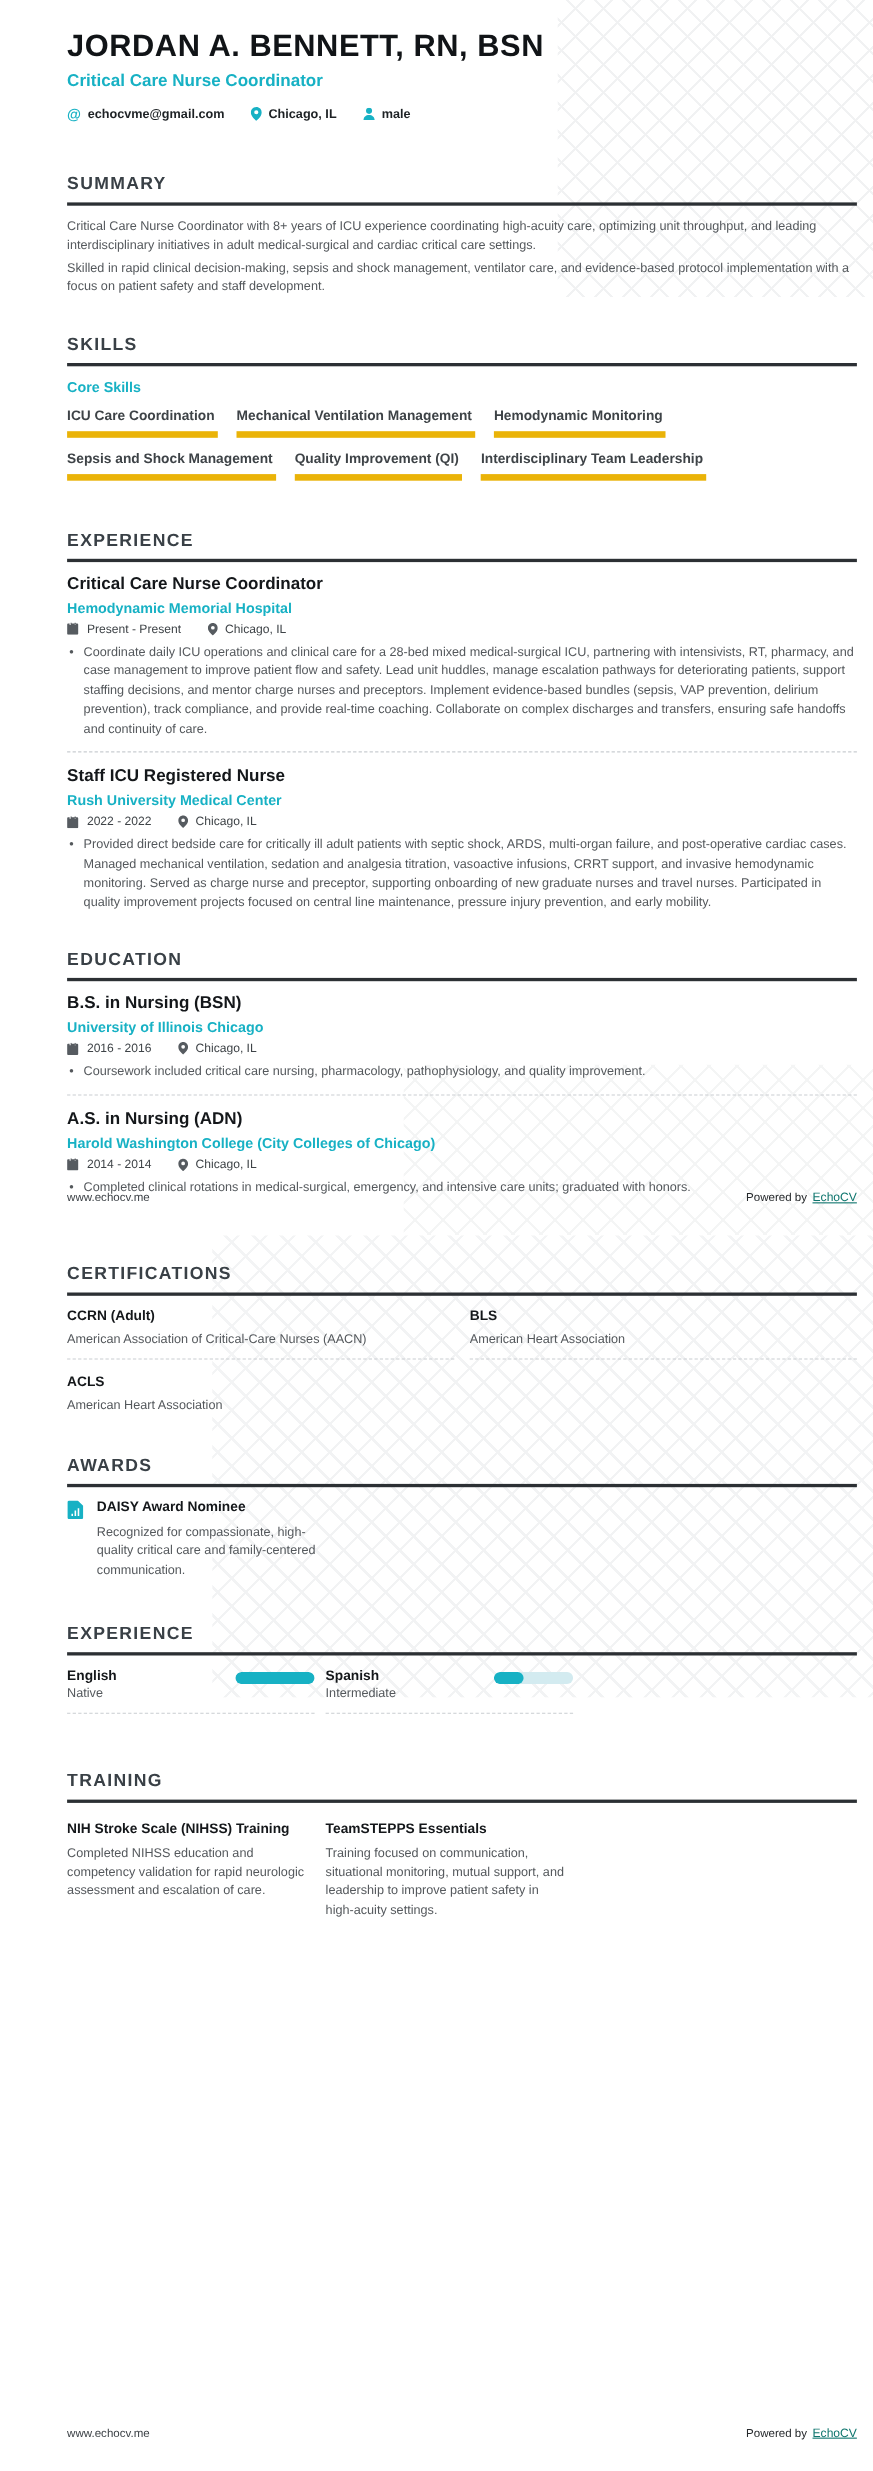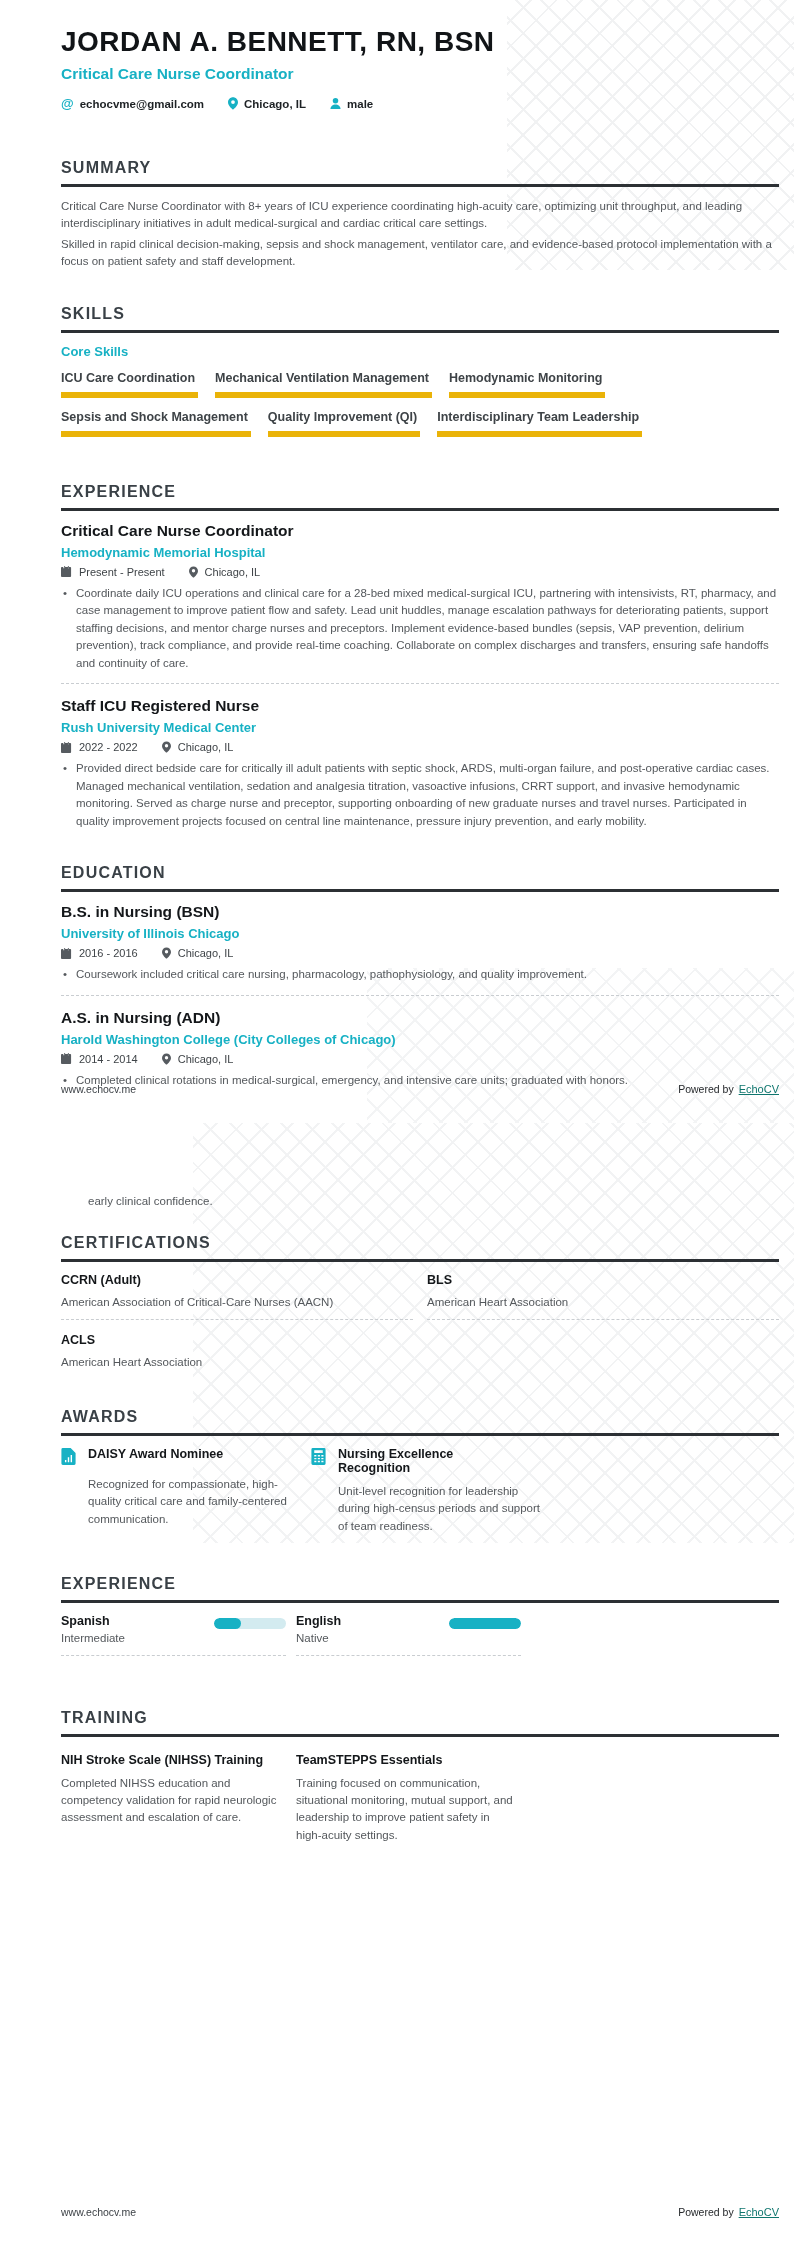--- a/index.html
+++ b/index.html
@@ -224,21 +224,20 @@
       <span class="powered">
         <span>Powered by</span><span class="brand">EchoCV</span>
       </span>
     </div>
   </div>
 
   <div class="page">
     <div class="chev chev-c"></div>
 
     <div class="content">
-      <p class="continuation">early clinical confidence.</p>
 
       <section style="margin-top:27px;">
         <h2>CERTIFICATIONS</h2>
         <hr class="rule">
         <div class="cols-wide">
           <div>
             <div class="cert">
               <h4>CCRN (Adult)</h4>
               <p>American Association of Critical-Care Nurses (AACN)</p>
             </div>
@@ -262,58 +261,51 @@
         <h2>AWARDS</h2>
         <hr class="rule">
         <div class="cols-narrow">
           <div class="ach award">
             <svg class="ic icon-teal" width="15" height="17" viewBox="0 0 20 24">
                 <path d="M2 0h11l7 7v15a2 2 0 0 1-2 2H2a2 2 0 0 1-2-2V2a2 2 0 0 1 2-2zm3 17h2v3H5zm4-4h2v7H9zm4-3h2v10h-2z" fill-rule="evenodd"></path>
               </svg>
             <h4>DAISY Award Nominee</h4>
             <p>Recognized for compassionate, high-quality critical care and family-centered communication.</p>
           </div>
-          <div class="ach award">
-            <svg class="ic icon-teal" width="15" height="17" viewBox="0 0 20 24">
-                <path d="M2 0h16a2 2 0 0 1 2 2v20a2 2 0 0 1-2 2H2a2 2 0 0 1-2-2V2a2 2 0 0 1 2-2zm2 3v4h12V3H4zm0 7v2h3v-2H4zm5 0v2h3v-2H9zm5 0v2h3v-2h-3zM4 14v2h3v-2H4zm5 0v2h3v-2H9zm5 0v2h3v-2h-3zM4 18v2h3v-2H4zm5 0v2h3v-2H9zm5 0v2h3v-2h-3z"></path>
-              </svg>
-            <h4>Nursing Excellence Recognition</h4>
-            <p>Unit-level recognition for leadership during high-census periods and support of team readiness.</p>
-          </div>
         </div>
       </section>
 
       <section style="margin-top:40px;">
         <h2>EXPERIENCE</h2>
         <hr class="rule">
         <div class="cols-half">
+          <div>
+            <div class="lang">
+              <div>
+                <div class="nm">English</div>
+                <div class="lv">Native</div>
+              </div>
+              <div class="pill">
+                <div class="pill-fill" style="width: 100%;"></div>
+              </div>
+            </div>
+            <hr class="dashed">
+          </div>
           <div>
             <div class="lang">
               <div>
                 <div class="nm">Spanish</div>
                 <div class="lv">Intermediate</div>
               </div>
               <div class="pill">
                 <div class="pill-fill" style="width: 38%;"></div>
               </div>
             </div>
             <hr class="dashed">
           </div>
-          <div>
-            <div class="lang">
-              <div>
-                <div class="nm">English</div>
-                <div class="lv">Native</div>
-              </div>
-              <div class="pill">
-                <div class="pill-fill" style="width: 100%;"></div>
-              </div>
-            </div>
-            <hr class="dashed">
-          </div>
         </div>
       </section>
 
       <section style="margin-top:40px;">
         <h2>TRAINING</h2>
         <hr class="rule">
         <div class="cols-half" style="margin-top:16px;">
           <div class="train">
             <h4>NIH Stroke Scale (NIHSS) Training</h4>
             <p>Completed NIHSS education and competency validation for rapid neurologic assessment and escalation of care.</p>

